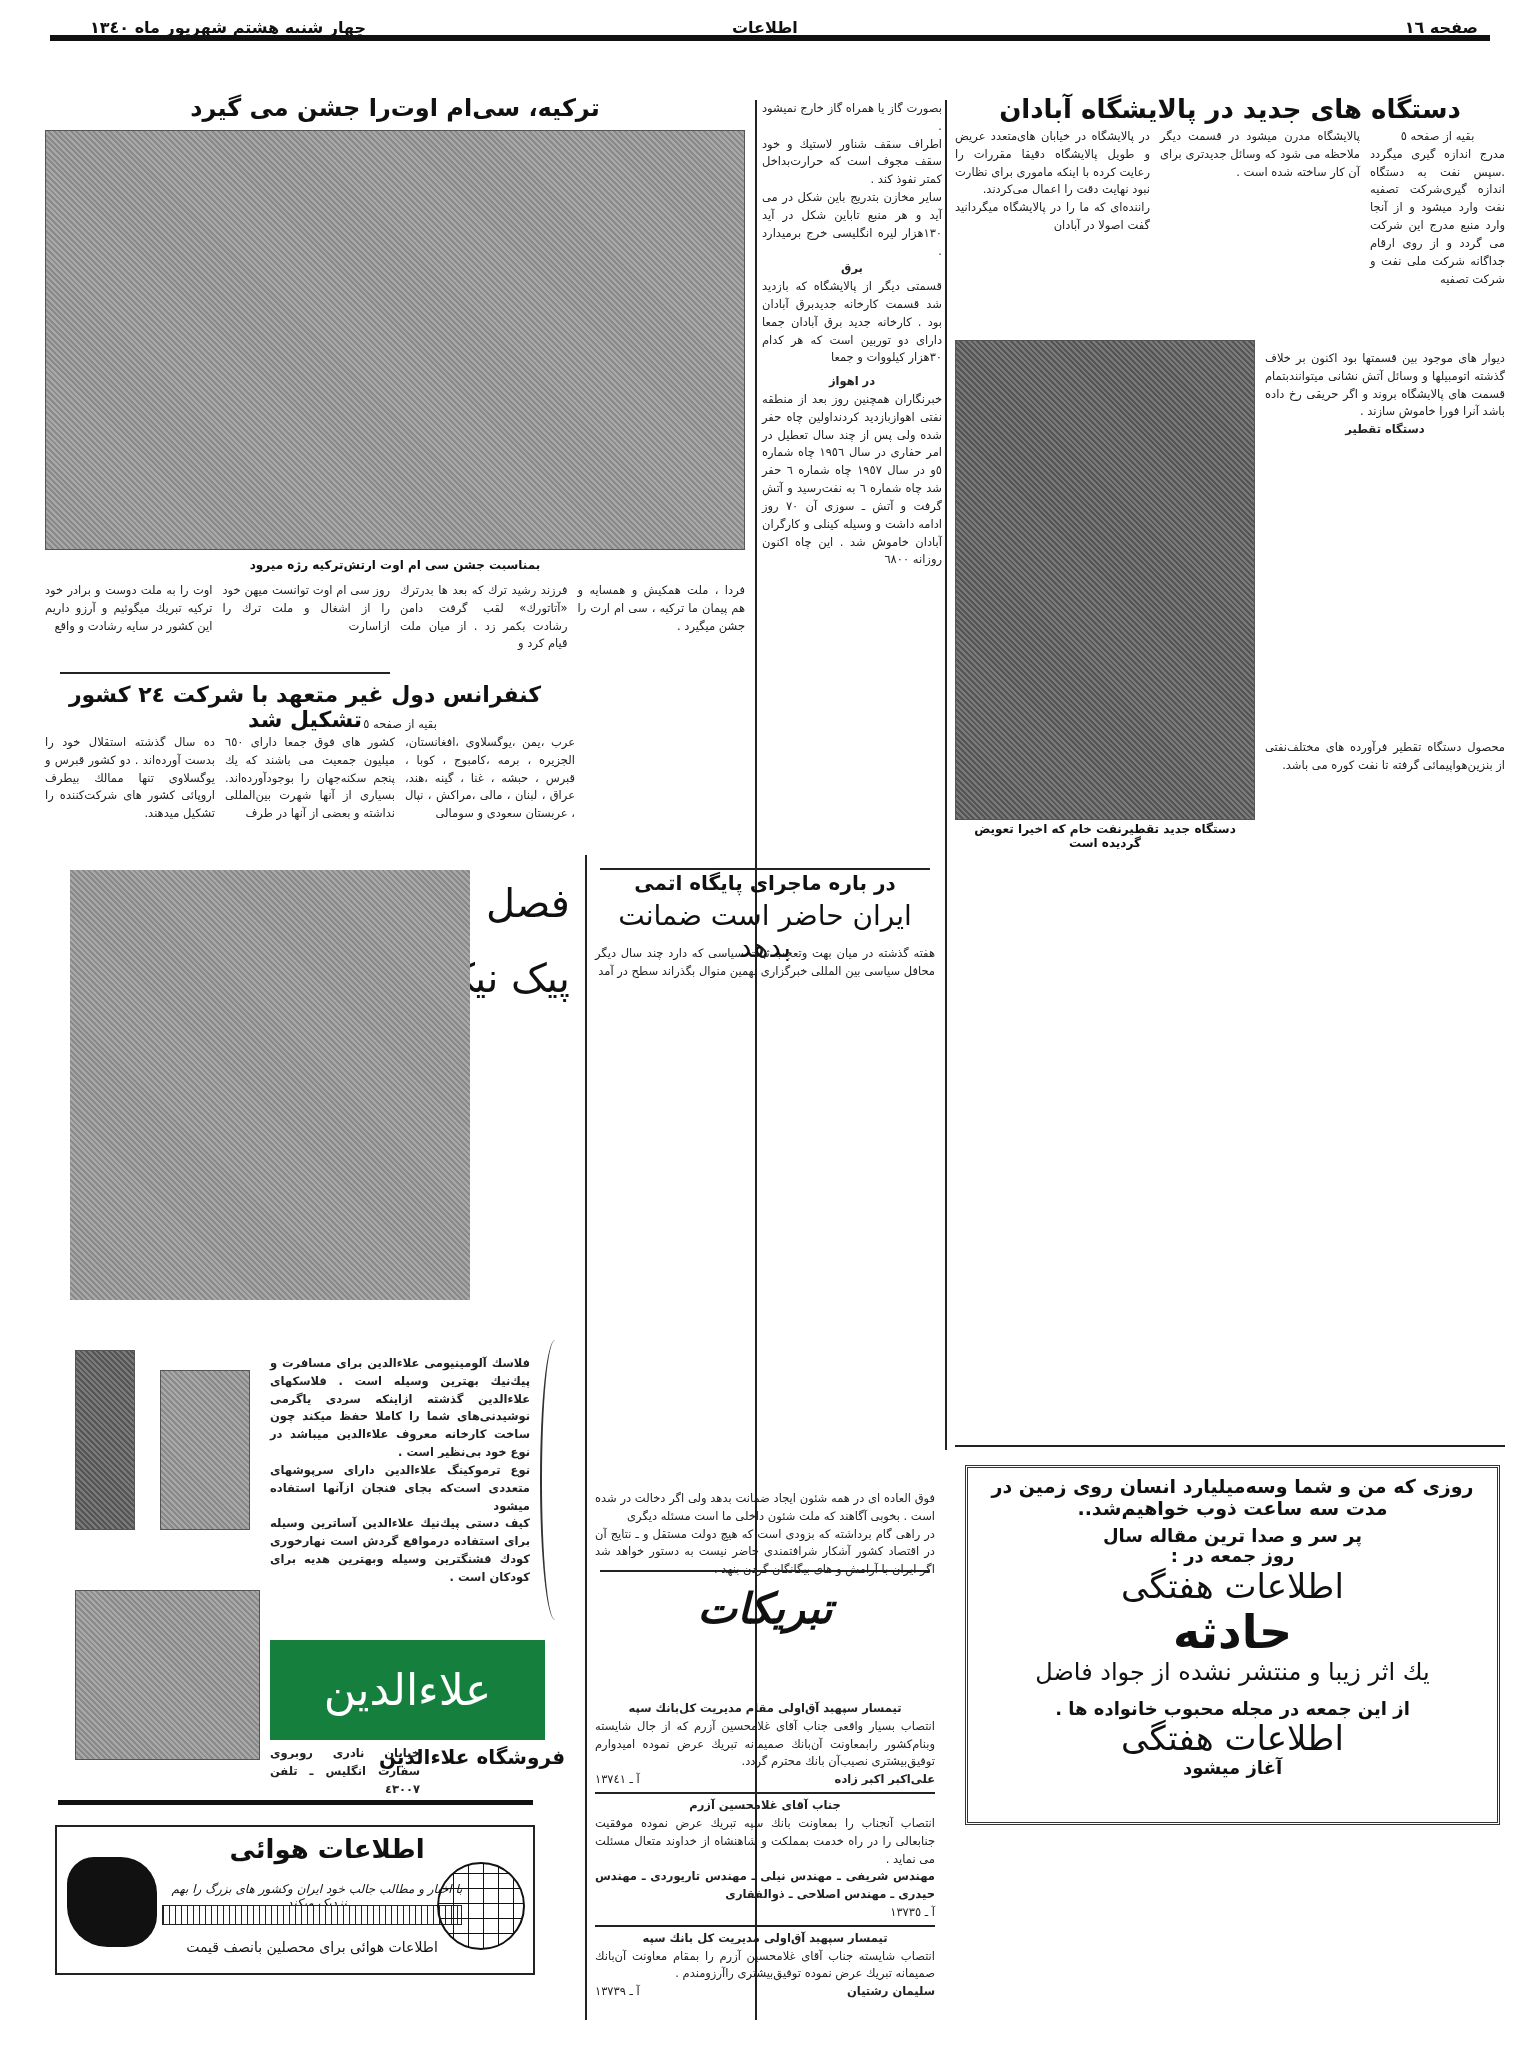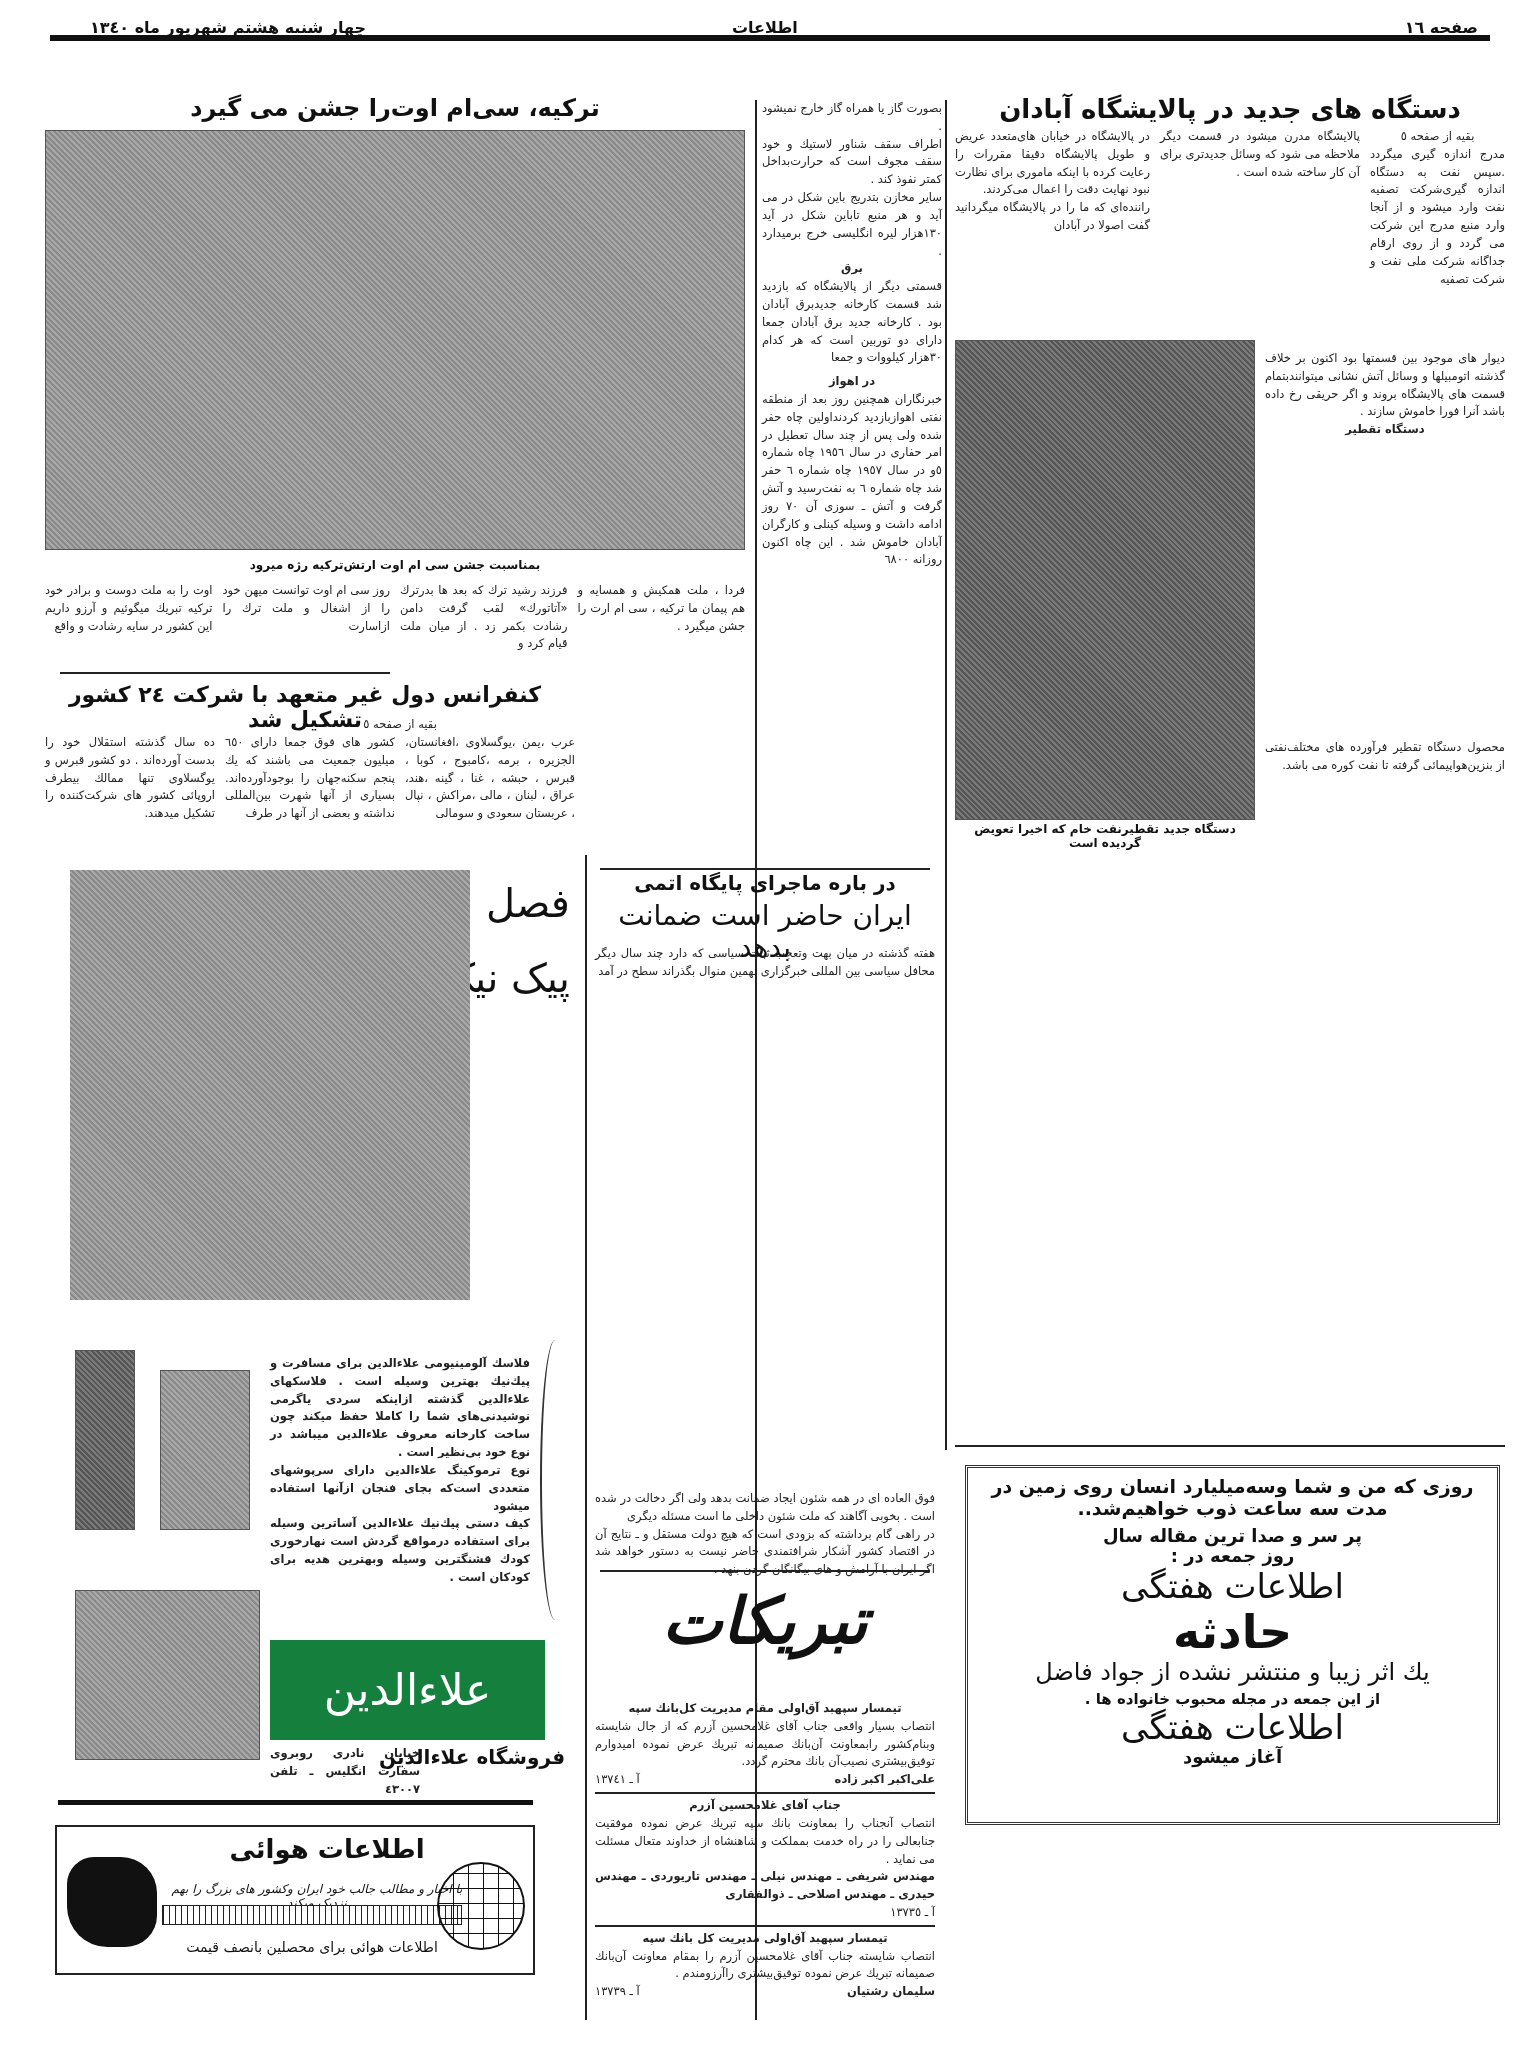--- a/index.html
+++ b/index.html
@@ -117,21 +117,21 @@
 
 <div class="abs ad-box" style="left:55px; top:1825px; width:480px; height:150px;">
   <div class="abs headline" style="left:130px; top:8px; width:280px; font-size:26px;">اطلاعات هوائی</div>
   <div class="abs" style="left:100px; top:55px; width:320px; font-size:12px; font-style:italic; text-align:center;">با اخبار و مطالب جالب خود ایران وکشور های بزرگ را بهم نزدیک میکند</div>
   <div class="abs" style="left:105px; top:78px; width:300px; height:20px; border:1px solid #222; background:repeating-linear-gradient(90deg,#222 0 1px,#fff 1px 6px);"></div>
   <div class="abs" style="left:10px; top:30px; width:90px; height:90px; background:#111; border-radius:30% 40% 35% 45%;"></div>
   <div class="abs" style="right:8px; top:35px; width:88px; height:88px; border:2px solid #111; border-radius:50%; background:repeating-linear-gradient(0deg,transparent 0 14px,#111 14px 15px),repeating-linear-gradient(90deg,transparent 0 14px,#111 14px 15px);"></div>
   <div class="abs" style="left:120px; top:112px; width:270px; font-size:14px; font-weight:normal; text-align:center;">اطلاعات هوائی برای محصلین بانصف قیمت</div>
 </div>
 
-<div class="abs headline" style="left:600px; top:1585px; width:330px; font-size:64px; font-style:italic;">تبریکات</div>
+<div class="abs headline" style="left:600px; top:1585px; width:330px; font-size:42px; font-style:italic;">تبریکات</div>
 <div class="abs body-text" style="left:595px; top:1700px; width:340px;">
   <div class="center" style="font-weight:bold;">تیمسار سپهبد آق‌اولی مقام مدیریت کل‌بانك سپه</div>
   <div>انتصاب بسیار واقعی جناب آقای غلامحسین آزرم که از جال شایسته وبنام‌کشور رابمعاونت آن‌بانك صمیمانه تبریك عرض نموده امیدوارم توفیق‌بیشتری نصیب‌آن بانك محترم گردد.</div>
   <div style="display:flex; justify-content:space-between;">
     <span style="font-weight:bold;">علی‌اکبر اکبر زاده</span>
     <span>آ ـ ١٣٧٤١</span>
   </div>
   <div class="hrule" style="margin:3px 0;"></div>
   <div class="center" style="font-weight:bold;">جناب آقای غلامحسین آزرم</div>
   <div>انتصاب آنجناب را بمعاونت بانك سپه تبریك عرض نموده موفقیت جنابعالی را در راه خدمت بمملکت و شاهنشاه از خداوند متعال مسئلت می نماید .</div>
@@ -146,16 +146,16 @@
   </div>
 </div>
 
 <div class="abs wavy" style="left:965px; top:1465px; width:535px; height:360px;">
   <div class="headline" style="margin-top:8px; font-size:19px; padding:0 6px;">روزی که من و شما وسه‌میلیارد انسان روی زمین در مدت سه ساعت ذوب خواهیم‌شد..</div>
   <div class="headline" style="font-size:18px; margin-top:6px;">پر سر و صدا ترین مقاله سال</div>
   <div class="headline" style="font-size:18px;">روز جمعه در :</div>
   <div class="headline" style="font-size:34px; font-weight:normal;">اطلاعات هفتگی</div>
   <div class="headline" style="font-size:46px;">حادثه</div>
   <div class="headline" style="font-size:24px; font-weight:normal;">یك اثر زیبا و منتشر نشده از جواد فاضل</div>
-  <div class="headline" style="font-size:15px; margin-top:4px;">از این جمعه در مجله محبوب خانواده ها .</div>
+  <div class="headline" style="font-size:18px; margin-top:12px;">از این جمعه در مجله محبوب خانواده ها .</div>
   <div class="headline" style="font-size:34px; font-weight:normal;">اطلاعات هفتگی</div>
   <div class="headline" style="font-size:18px;">آغاز میشود</div>
 </div>
 
 </body></html>

